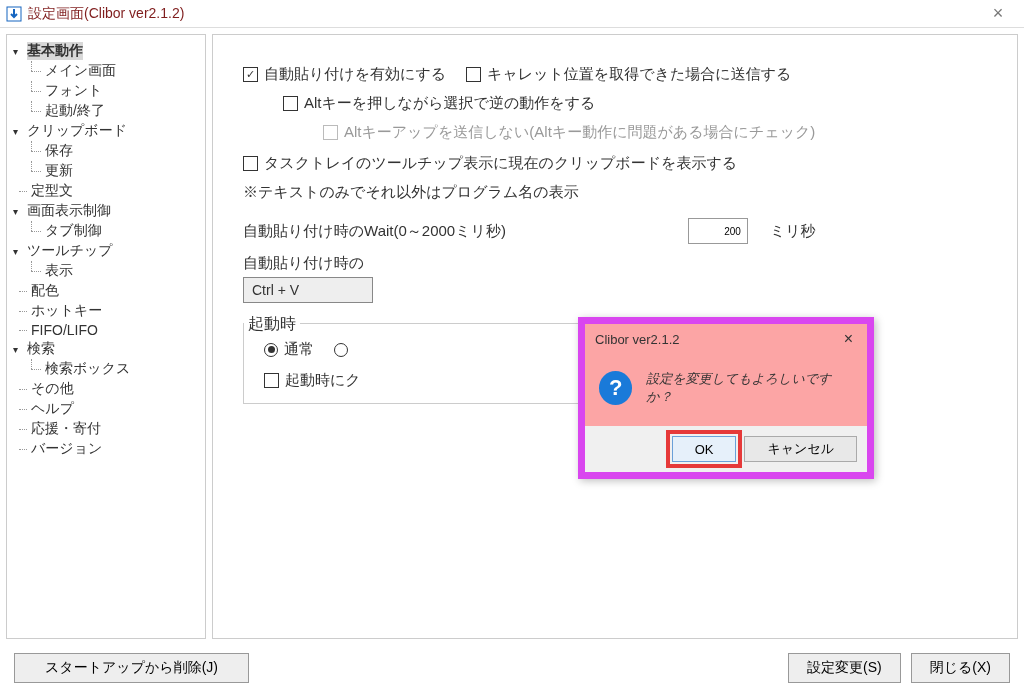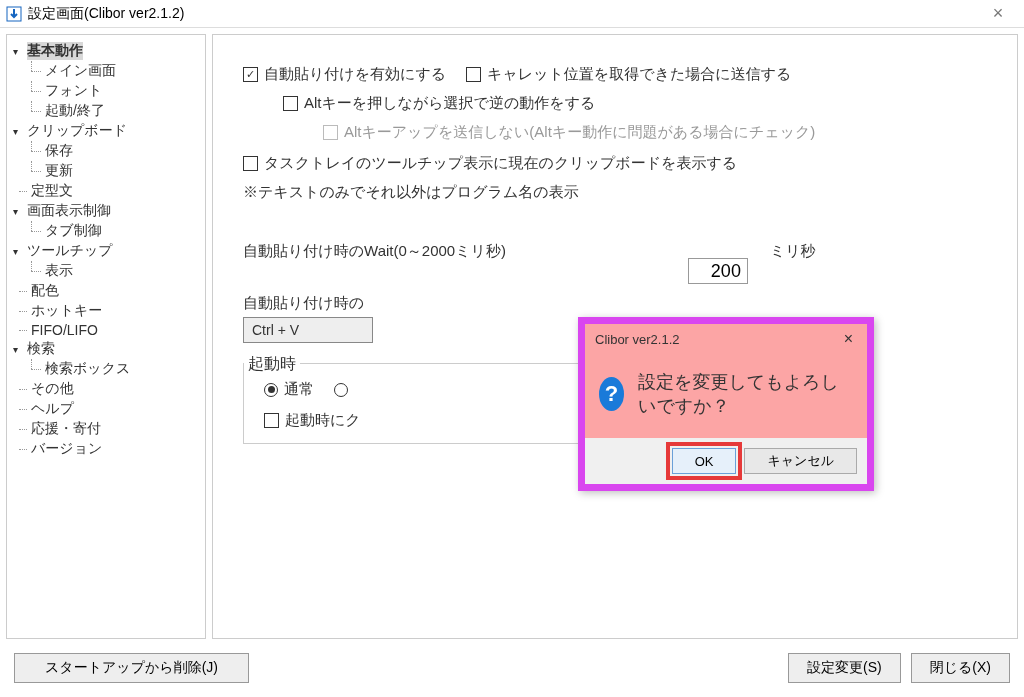--- a/index.html
+++ b/index.html
@@ -1,20 +1,20 @@
 <!DOCTYPE html>
 <html><head>
 <meta charset="utf-8">
 <style>
 * { box-sizing: border-box; margin: 0; padding: 0; font-family: "Meiryo", "Yu Gothic", sans-serif; }
 body { background: #fff; width: 1024px; height: 697px; overflow: hidden; color: #333; }
 
 .titlebar { height: 28px; display: flex; align-items: center; padding: 0 6px; border-bottom: 1px solid #ddd; }
 .titlebar .app-icon { width: 16px; height: 16px; margin-right: 6px; display: flex; align-items: center; justify-content: center; }
-.titlebar .title-text { font-size: 14px; color: #000000; flex: 1; }
+.titlebar .title-text { font-size: 14px; color: #7f1d1d; flex: 1; }
 .titlebar .close { width: 40px; text-align: center; font-size: 18px; color: #777; cursor: pointer; }
 
 .main-area { display: flex; height: 617px; padding: 6px; gap: 6px; }
 
 .sidebar { width: 200px; border: 1px solid #ccc; padding: 6px 2px; overflow-y: auto; font-size: 14px; }
 .tree-node { display: flex; align-items: center; padding: 1px 0; cursor: pointer; white-space: nowrap; }
 .tree-node.group { padding-left: 4px; }
 .tree-node.child { padding-left: 36px; position: relative; align-items: center; }
 .tree-node.child::before { content: ""; position: absolute; left: 22px; top: 0; bottom: 50%; border-left: 1px dotted #999; }
 .tree-node.child::after { content: ""; position: absolute; left: 22px; top: 50%; width: 10px; border-top: 1px dotted #999; }
@@ -26,21 +26,21 @@
 .content { flex: 1; border: 1px solid #ccc; padding: 30px 30px; font-size: 15px; position: relative; }
 .row { display: flex; align-items: center; margin-bottom: 10px; gap: 20px; }
 .checkbox { display: inline-flex; align-items: center; gap: 6px; cursor: pointer; }
 .checkbox .box { width: 15px; height: 15px; border: 1px solid #333; display: flex; align-items: center; justify-content: center; font-size: 11px; color: #333; }
 .checkbox.disabled { color: #999; }
 .checkbox.disabled .box { border-color: #bbb; }
 .indent1 { padding-left: 40px; }
 .indent2 { padding-left: 80px; }
 .note { margin-left: 0px; margin-bottom: 16px; }
 .wait-row { display: flex; align-items: center; gap: 22px; margin-top: 16px; margin-bottom: 10px; }
-.wait-input { width: 60px; height: 26px; border: 1px solid #999; text-align: right; padding: 0 6px; font-size: 18px; margin-left: 160px; margin-top: 40px; }
+.wait-input { width: 60px; height: 26px; border: 1px solid #999; text-align: right; padding: 0 6px; font-size: 10px; margin-left: 160px; }
 .method-label { margin-bottom: 4px; }
 .dropdown { width: 130px; height: 26px; border: 1px solid #888; background: #eee; padding: 0 8px; display: flex; align-items: center; font-size: 14px; }
 
 .group-box { border: 1px solid #ccc; margin-top: 20px; padding: 16px 20px 12px; position: relative; width: 560px; }
 .group-box .legend { position: absolute; top: -10px; left: 0; background: #fff; padding: 0 4px; font-size: 16px; }
 .radio-row { display: flex; align-items: center; gap: 20px; margin-bottom: 12px; }
 .radio { display: inline-flex; align-items: center; gap: 6px; cursor: pointer; }
 .radio .circ { width: 14px; height: 14px; border: 1px solid #333; border-radius: 50%; display: flex; align-items: center; justify-content: center; }
 .radio .circ.sel::after { content: ""; width: 7px; height: 7px; background: #333; border-radius: 50%; }
 
@@ -48,21 +48,21 @@
 .footer-spacer { flex: 1; }
 .btn { height: 30px; border: 1px solid #999; background: #eee; padding: 0 18px; font-size: 14px; cursor: pointer; display: flex; align-items: center; }
 .btn.wide { padding: 0 30px; }
 
 .dialog-backdrop { position: absolute; left: 365px; top: 282px; width: 296px; background: #fca5a5; border: 7px solid #d946ef; box-shadow: 2px 2px 8px rgba(0,0,0,0.25); }
 .dialog-title { height: 30px; display: flex; align-items: center; padding: 0 10px; font-size: 13px; }
 .dialog-title .dt-text { flex: 1; }
 .dialog-title .dclose { font-size: 16px; cursor: pointer; padding: 0 4px; }
 .dialog-body { display: flex; align-items: center; padding: 16px 14px 20px; gap: 14px; }
 .qicon { width: 34px; height: 34px; border-radius: 50%; background: #1a7ad9; color: #fff; display: flex; align-items: center; justify-content: center; font-size: 22px; font-weight: bold; }
-.dialog-msg { font-size: 18px; }
+.dialog-msg { font-size: 13px; font-style: italic; }
 .dialog-buttons { background: #f0f0f0; padding: 10px; display: flex; justify-content: flex-end; gap: 8px; }
 .dbtn { height: 26px; border: 1px solid #aaa; background: #e8e8e8; padding: 0 22px; font-size: 13px; cursor: pointer; }
 .dbtn.primary-highlight { outline: 4px solid #e63939; outline-offset: 2px; border: 1px solid #6aa0d8; background: #e6f0fa; }
 </style>
 </head>
 <body>
 
 <div class="titlebar">
   <span class="app-icon">
     <svg width="16" height="16" viewBox="0 0 16 16">

